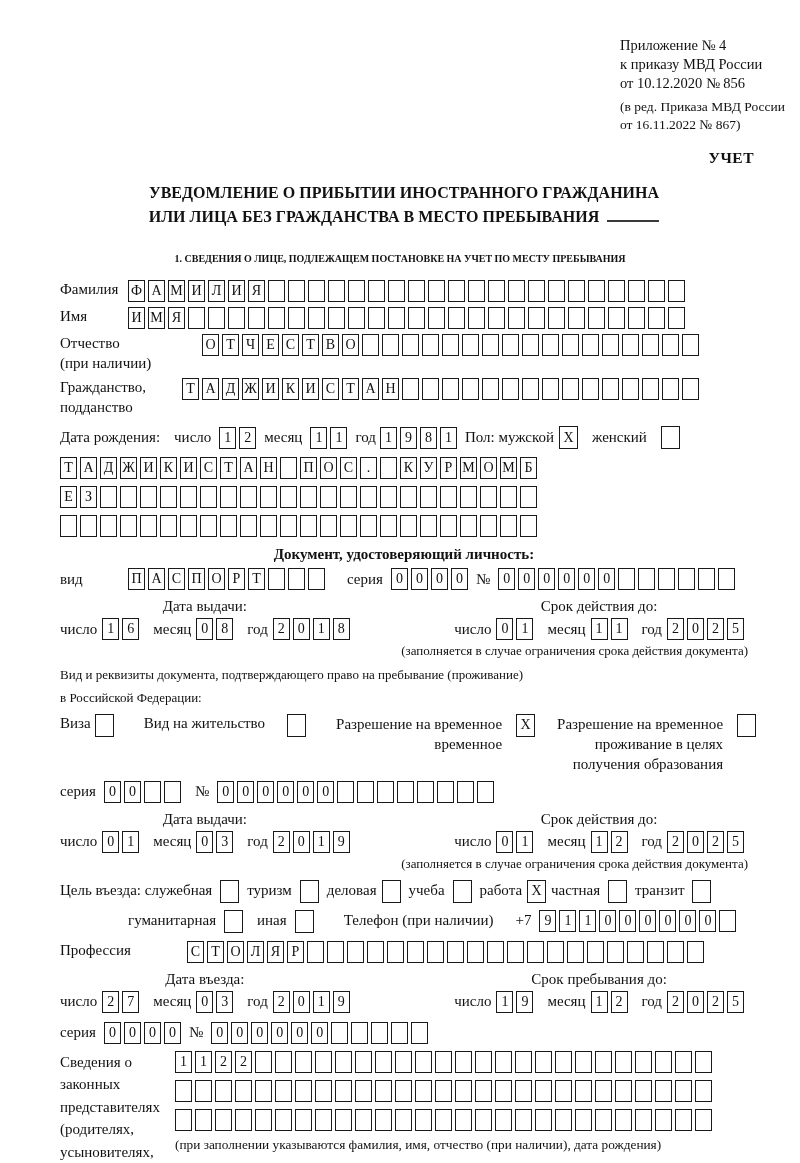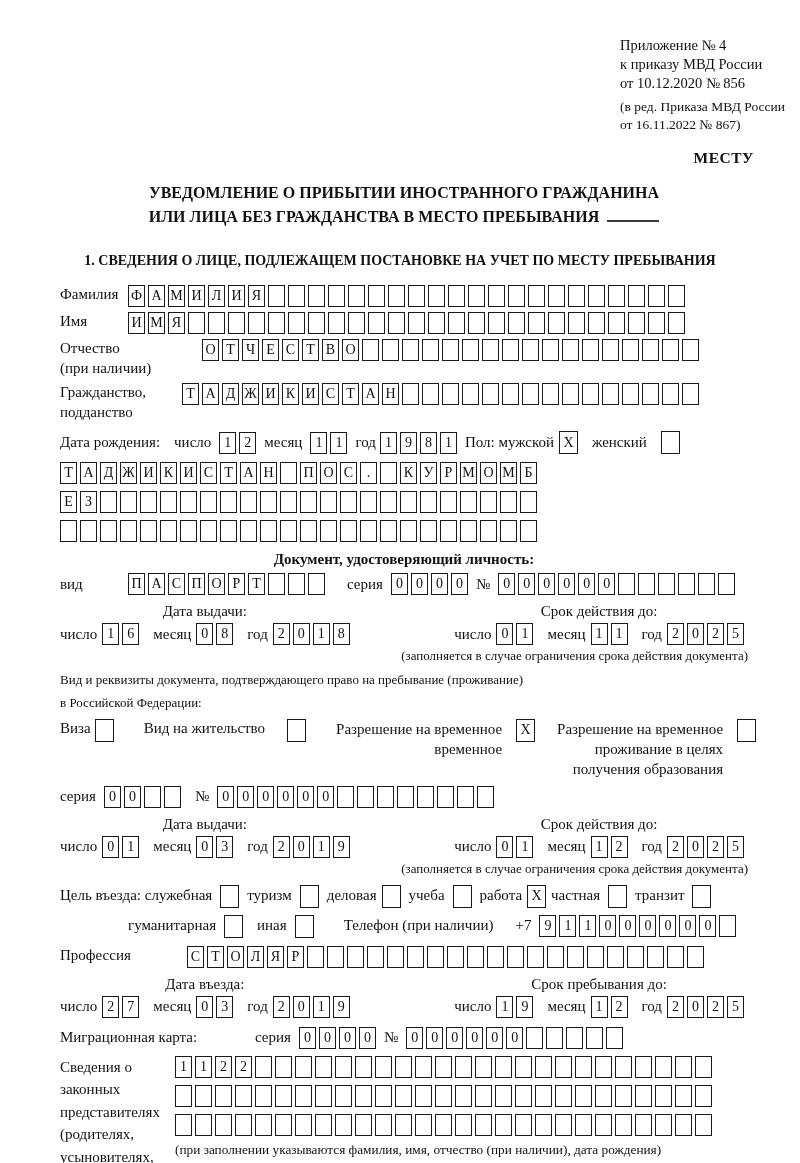--- a/index.html
+++ b/index.html
@@ -8,21 +8,21 @@
     width:800px; height:1163px; background:#ffffff; color:#111;
     font-family:"Liberation Serif","DejaVu Serif",serif;
     padding:36px 12px 10px 60px; overflow:hidden; position:relative;
     margin:0 auto;
   }
   .appendix { margin-left:560px; font-size:14.5px; line-height:1.32; }
   .amendment { font-size:13.5px; line-height:1.3; margin-top:5px; }
   .forma { text-align:right; padding-right:34px; font-weight:bold; font-size:15.5px; margin-top:16px; letter-spacing:.5px; }
   .title { text-align:center; font-weight:bold; font-size:16px; line-height:1.5; margin-top:14px; margin-left:-40px; }
   .blank-line { display:inline-block; width:52px; border-bottom:2.5px solid #3a3a3a; height:.9em; margin-left:8px; }
-  .sec-heading { text-align:center; font-weight:bold; font-size:14px; margin-top:24px; margin-left:-48px; white-space:nowrap; }
+  .sec-heading { text-align:center; font-weight:bold; font-size:10px; margin-top:24px; margin-left:-48px; white-space:nowrap; }
   .row { display:flex; align-items:flex-start; margin-top:5px; }
   .inline { align-items:center; }
   .lbl { font-size:15px; line-height:1.3; }
   .w68 { flex:0 0 68px; } .w95 { flex:0 0 95px; } .w115 { flex:0 0 115px; }
   .w122 { flex:0 0 122px; } .w142 { flex:0 0 142px; } .w145 { flex:0 0 145px; }
   .cells { display:flex; gap:3px; flex:0 0 auto; }
   .cell {
     flex:0 0 auto; width:17px; height:22px; border:1.6px solid #1a1a1a;
     display:flex; align-items:center; justify-content:center;
     font-size:14px; background:#fff;
@@ -52,21 +52,21 @@
   <div class="appendix">
     <div>Приложение № 4</div>
     <div>к приказу МВД России</div>
     <div>от 10.12.2020 № 856</div>
     <div class="amendment">
       <div>(в ред. Приказа МВД России</div>
       <div>от 16.11.2022 № 867)</div>
     </div>
   </div>
 
-  <div class="forma">МЕСТУ</div>
+  <div class="forma">УЧЕТ</div>
 
   <div class="title">
     <div>УВЕДОМЛЕНИЕ О ПРИБЫТИИ ИНОСТРАННОГО ГРАЖДАНИНА</div>
     <div><span>ИЛИ ЛИЦА БЕЗ ГРАЖДАНСТВА В МЕСТО ПРЕБЫВАНИЯ</span><span class="blank-line"></span></div>
   </div>
 
   <div class="sec-heading">1. СВЕДЕНИЯ О ЛИЦЕ, ПОДЛЕЖАЩЕМ ПОСТАНОВКЕ НА УЧЕТ ПО МЕСТУ ПРЕБЫВАНИЯ</div>
 
   <div class="row" style="margin-top:16px;">
     <span class="lbl w68">Фамилия</span>
@@ -608,21 +608,20 @@
             <span class="cell">2</span>
             <span class="cell">0</span>
             <span class="cell">2</span>
             <span class="cell">5</span>
           </span>
       </div>
     </div>
   </div>
 
   <div class="row inline" style="margin-top:9px;">
-    <span class="lbl" style="flex:0 0 195px;">Миграционная карта:</span>
     <span class="lbl">серия</span>
     <span class="cells gap8">
         <span class="cell">0</span>
         <span class="cell">0</span>
         <span class="cell">0</span>
         <span class="cell">0</span>
       </span>
     <span class="lbl gap8">№</span>
     <span class="cells gap8">
         <span class="cell">0</span>

